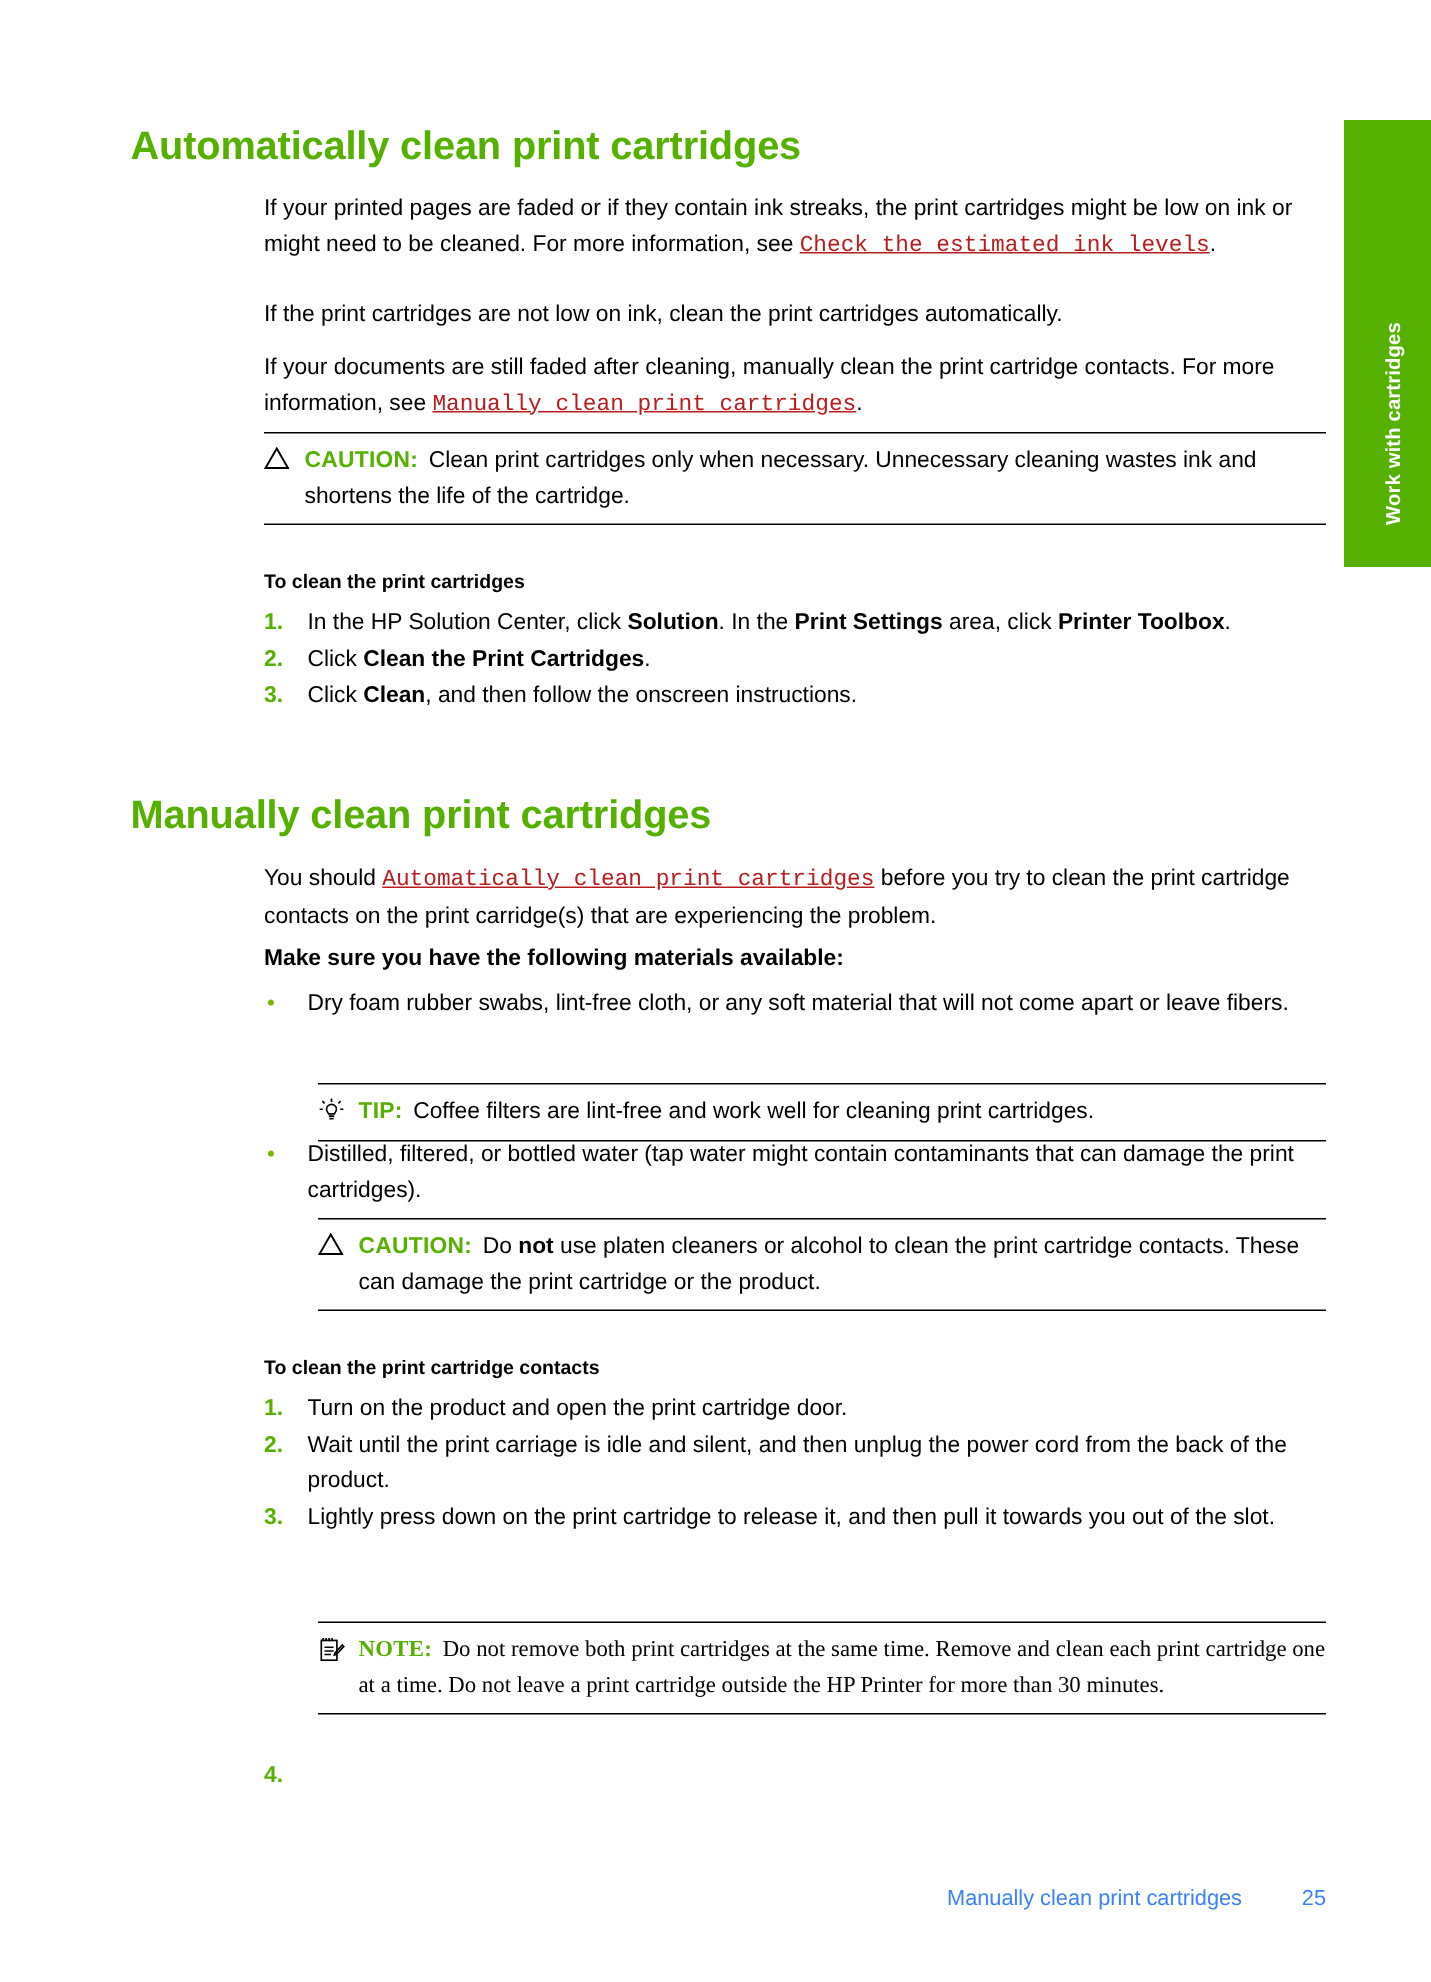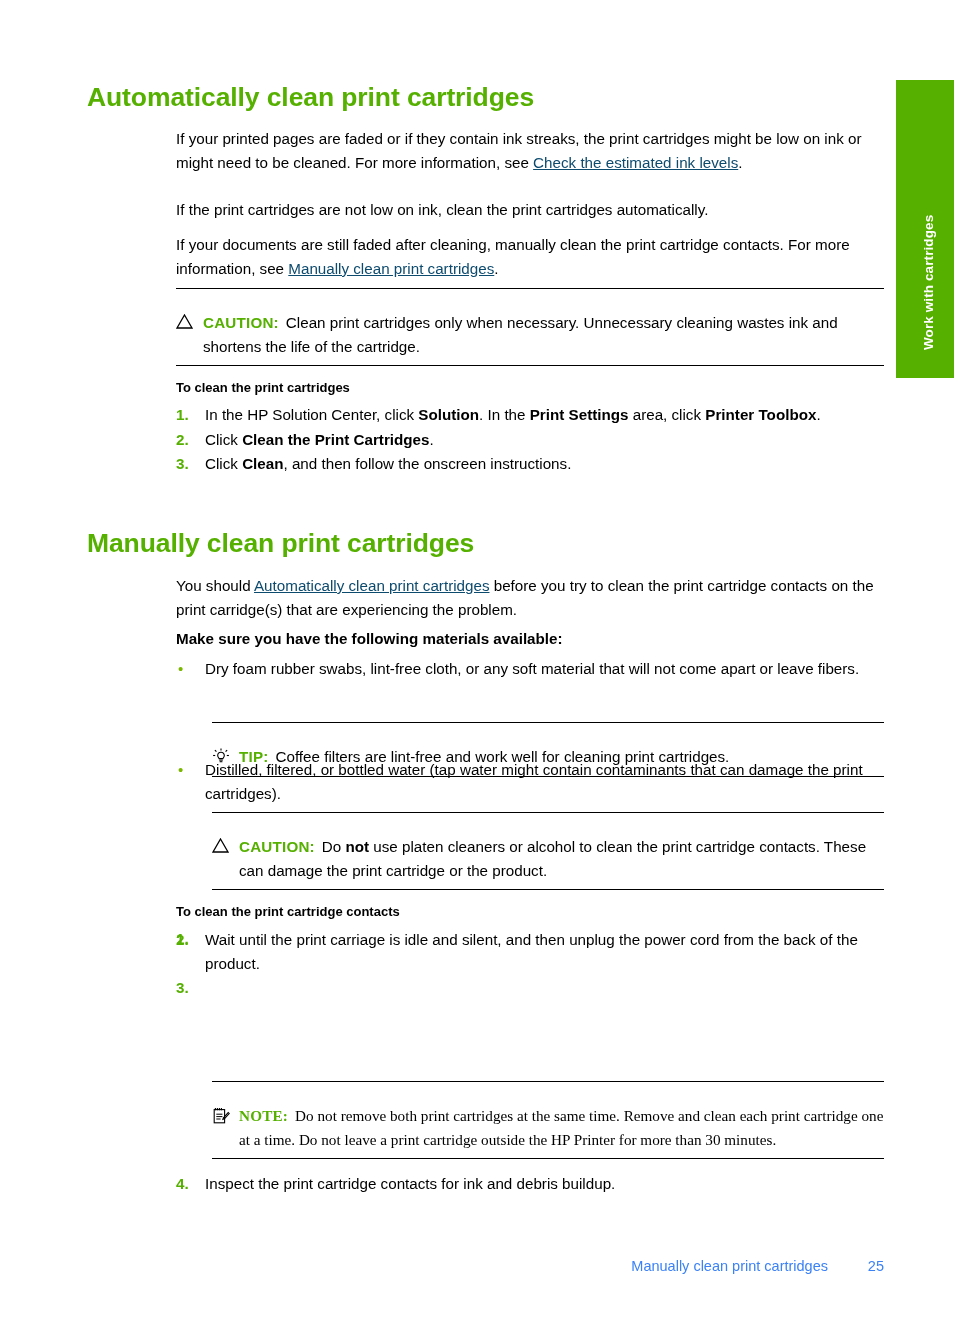--- a/index.html
+++ b/index.html
@@ -63,32 +63,33 @@
 
   .body-block {
     position: absolute;
     left: 176px;
     width: 708px;
     font-size: 15.2px;
     line-height: 23.5px;
   }
 
   a.xref {
-    color: #0c4a6e;
+    color: #b91c1c;
     text-decoration: underline;
+    font-family: Liberation Mono, monospace;
   }
 
   b, strong { font-weight: bold; }
 
   
   .admon {
     position: absolute;
     border-top: 1.3px solid #000;
     border-bottom: 1.3px solid #000;
-    padding: 22px 0 7px 0;
+    padding: 6px 0 7px 0;
   }
   .admon-inner {
     display: flex;
     align-items: flex-start;
     gap: 0;
   }
   .admon-icon {
     width: 27px;
     flex: 0 0 27px;
     padding-top: 3px;
@@ -283,27 +284,27 @@
         <div class="admon-body">
           <span class="admon-kw">CAUTION:</span><span class="admon-kw-gap"></span><span>Do </span><b>not</b><span> use platen cleaners or alcohol to clean the print cartridge contacts. These can damage the print cartridge or the product.</span>
         </div>
       </div>
     </div>
 
     <div class="proc-title" style="top:901px;">To clean the print cartridge contacts</div>
 
     <ol class="steps" style="top:927px;">
       <li>
-        <span class="num">1.</span>
+        <span class="num">1.</span><span>Turn on the product and open the print cartridge door.</span>
       </li>
       <li>
         <span class="num">2.</span><span>Wait until the print carriage is idle and silent, and then unplug the power cord from the back of the product.</span>
       </li>
       <li>
-        <span class="num">3.</span>
+        <span class="num">3.</span><span>Lightly press down on the print cartridge to release it, and then pull it towards you out of the slot.</span>
       </li>
     </ol>
 
     <div class="admon" style="left:212px; top:1081px; width:672px;font-family:Liberation Serif, serif;">
       <div class="admon-inner">
         <div class="admon-icon">
           <svg width="18" height="18" viewBox="0 0 18 18">
             <rect x="2.2" y="2.6" width="10.4" height="13.2" fill="none" stroke="#000" stroke-width="1.1"></rect>
             <line x1="4.3" y1="7.2" x2="10.4" y2="7.2" stroke="#000" stroke-width="1"></line>
             <line x1="4.3" y1="9.6" x2="10.4" y2="9.6" stroke="#000" stroke-width="1"></line>
@@ -316,21 +317,21 @@
           </svg>
         </div>
         <div class="admon-body">
           <span class="admon-kw">NOTE:</span><span class="admon-kw-gap"></span><span>Do not remove both print cartridges at the same time. Remove and clean each print cartridge one at a time. Do not leave a print cartridge outside the HP Printer for more than 30 minutes.</span>
         </div>
       </div>
     </div>
 
     <ol class="steps" style="top:1172px;">
       <li>
-        <span class="num">4.</span><span>Inspect the print cartridge contacts for ink and debris buildup.</span>
+        <span class="num">4.</span>
       </li>
     </ol>
 
   </div>
 
   <div class="footer">
     <span class="ftitle">Manually clean print cartridges</span><span class="fpage">25</span>
   </div>
 
 </div>

